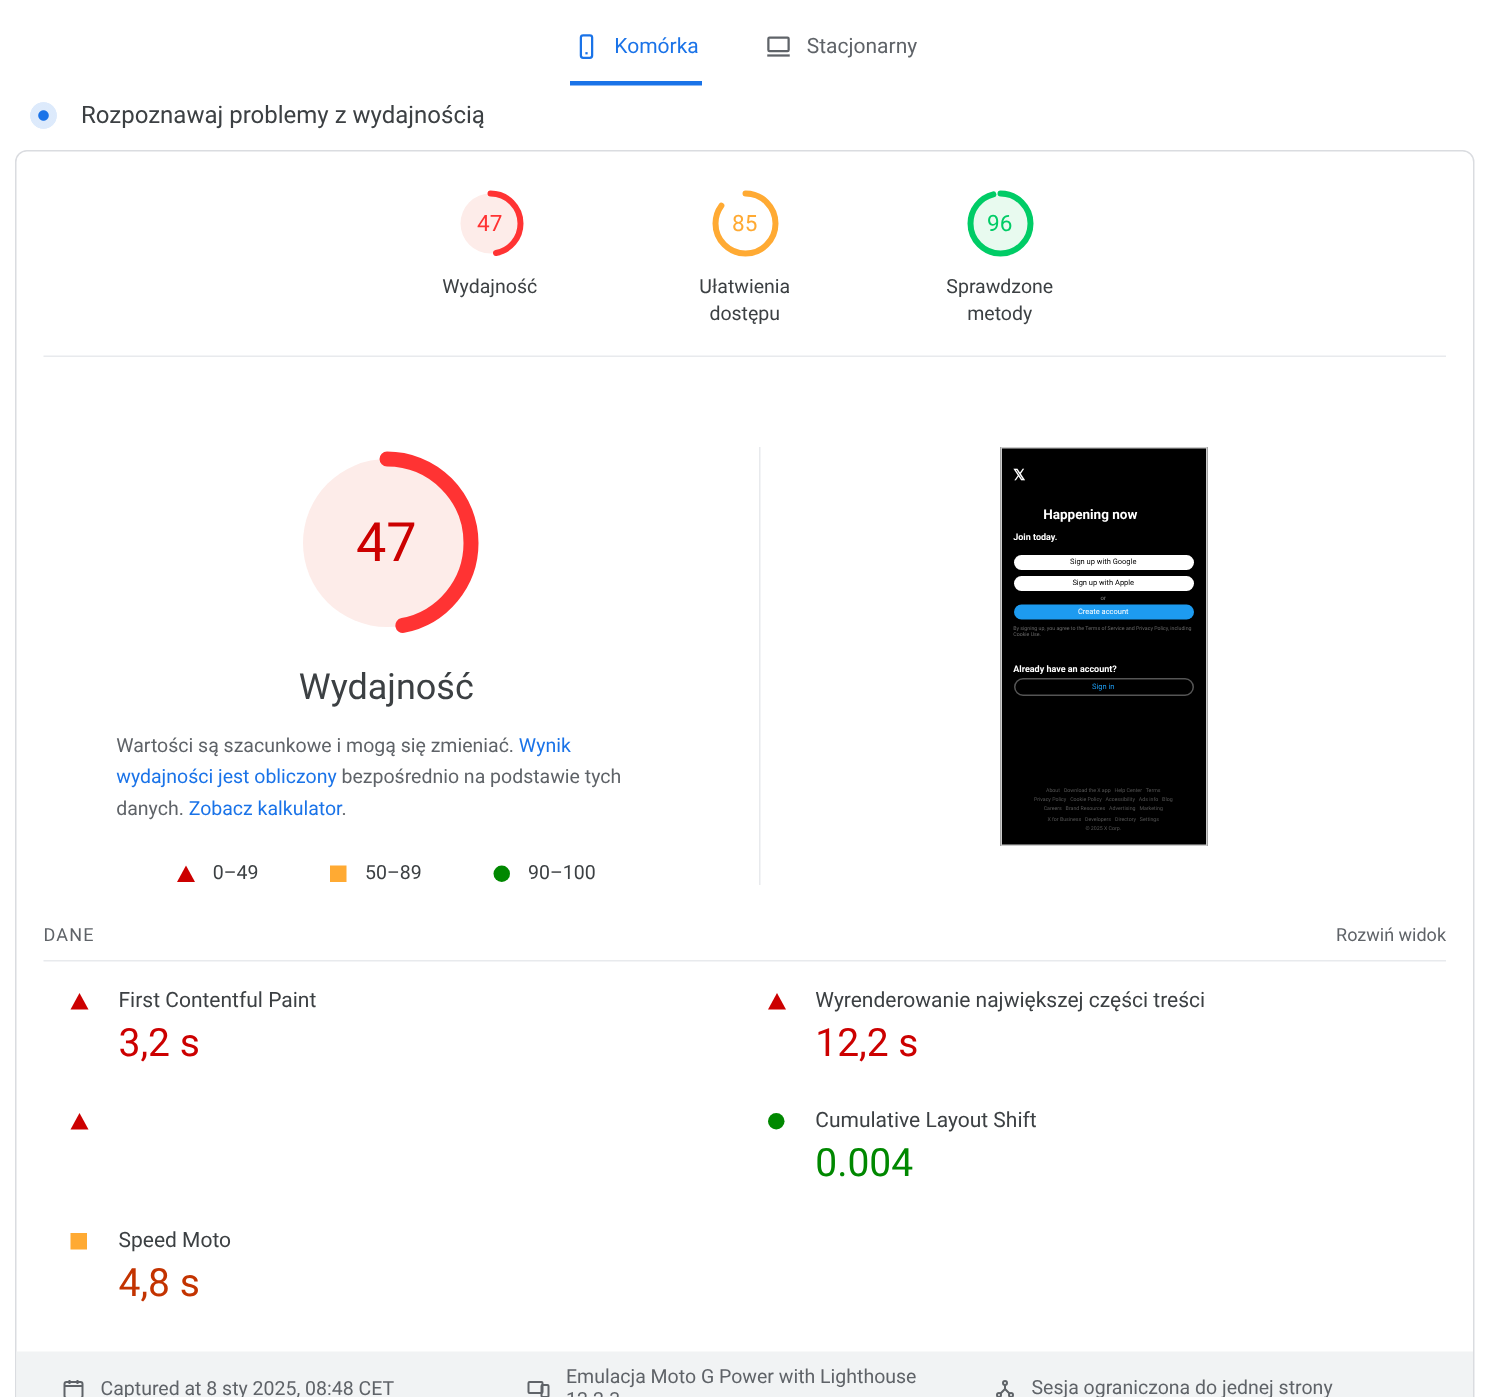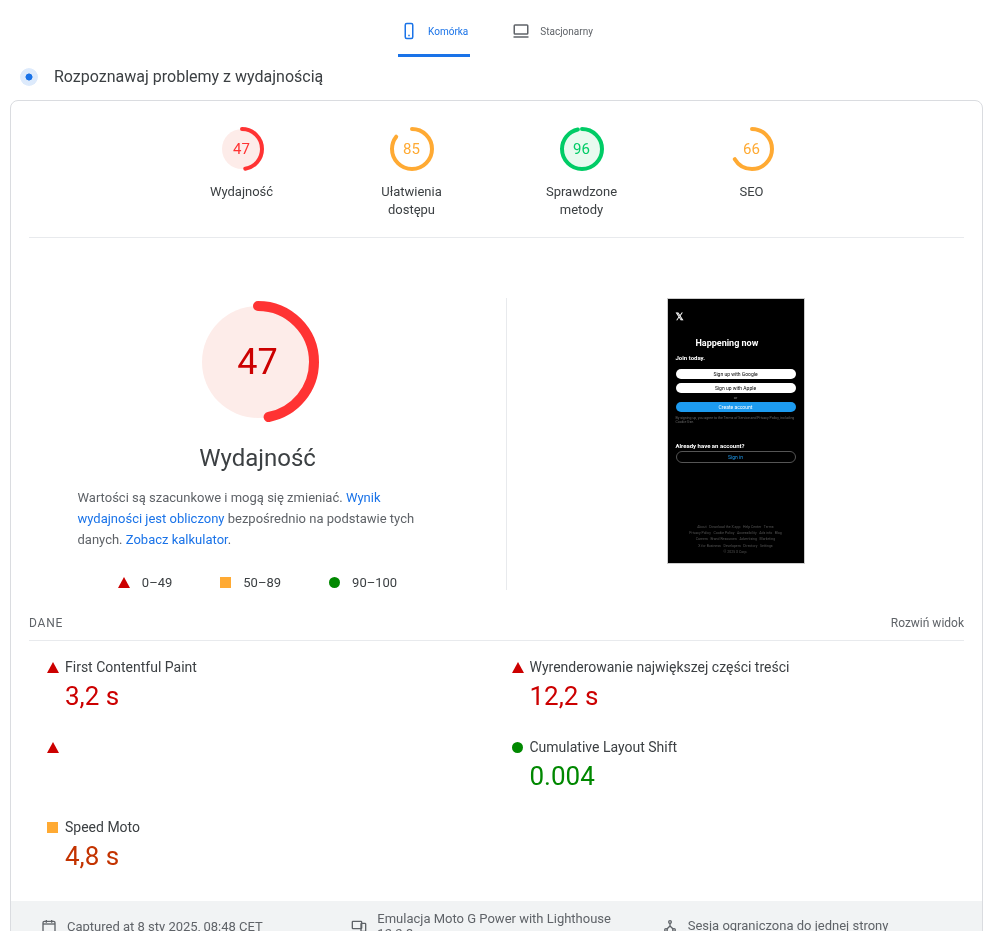--- a/index.html
+++ b/index.html
@@ -1,19 +1,19 @@
 <!DOCTYPE html>
 <html><head>
 <meta charset="utf-8">
 <style>
   * { box-sizing: border-box; margin: 0; padding: 0; }
   body { font-family: Roboto, Arial, sans-serif; background: #fff; color: #202124; width: 993px; }
   
   .tabs { display: flex; justify-content: center; gap: 40px; padding: 12px 0 0; }
-  .tab { display: flex; align-items: center; gap: 10px; padding: 10px 2px 14px; cursor: pointer; color: #5f6368; font-size: 10px; border-bottom: 3px solid transparent; }
+  .tab { display: flex; align-items: center; gap: 10px; padding: 10px 2px 14px; cursor: pointer; color: #5f6368; font-size: 14px; border-bottom: 3px solid transparent; }
   .tab.active { color: #1a73e8; border-bottom-color: #1a73e8; }
   .tab svg { width: 18px; height: 18px; }
   
   .diagnose-row { display: flex; align-items: center; gap: 16px; padding: 10px 20px 14px; }
   .pulse-icon { width: 18px; height: 18px; border-radius: 50%; background: radial-gradient(circle,#1a73e8 25%,rgba(26,115,232,.15) 30%,rgba(26,115,232,.15) 70%,transparent 72%); }
   .diagnose-row span { font-size: 16px; color: #3c4043; }
   
   .report-card { margin: 0 10px; border: 1px solid #dadce0; border-radius: 8px; padding: 20px 0 0; }
   
   .gauges { display: flex; justify-content: center; gap: 70px; padding: 4px 0 18px; }
@@ -48,21 +48,21 @@
   .phone-mock .btn-b { background: #1d9bf0; color: #fff; border-radius: 8px; padding: 2px; text-align: center; margin: 2px 0; font-size: 5px; }
   .phone-mock .btn-outline { border: 1px solid #555; border-radius: 8px; padding: 2px; text-align: center; margin: 2px 0; font-size: 5px; color: #1d9bf0; }
   .phone-mock .or { text-align: center; font-size: 4px; color: #888; }
   .phone-mock .al { font-size: 6px; font-weight: bold; margin-top: 10px; }
   .phone-mock .footer { margin-top: auto; color: #555; font-size: 3.5px; text-align: center; line-height: 1.8; }
   
   .dane-header { display: flex; justify-content: space-between; padding: 6px 18px 10px; font-size: 12px; color: #5f6368; letter-spacing: 0.8px; }
   .dane-header .expand { color: #5f6368; cursor: pointer; letter-spacing: 0; }
   
   .metrics { display: grid; grid-template-columns: 1fr 1fr; gap: 0 30px; padding: 0 18px 20px; border-top: 1px solid #e8eaed; margin: 0 18px; }
-  .metric { display: flex; padding: 18px 0 10px; gap: 4px; }
+  .metric { display: flex; padding: 18px 0 10px; gap: 18px; }
   .metric-icon { width: 14px; padding-top: 3px; flex-shrink: 0; }
   .metric-body { flex: 1; }
   .metric-label { font-size: 14px; color: #3c4043; }
   .metric-value { font-size: 26px; margin-top: 6px; }
   .v-red { color: #c00; }
   .v-orange { color: #c33300; }
   .v-green { color: #080; }
   
   .meta-footer { background: #f1f3f4; margin: 0; padding: 10px 30px; display: grid; grid-template-columns: 1fr 1fr 1fr; gap: 10px 20px; font-size: 13px; color: #5f6368; }
   .meta-item { display: flex; align-items: center; gap: 10px; }
@@ -119,30 +119,20 @@
       </div>
       <div class="gauge-item">
     <div class="gauge-circle">
       <svg width="48" height="48">
         <circle cx="24" cy="24" r="20" fill="#e8faef"></circle>
         <circle cx="24" cy="24" r="20" fill="none" stroke="#0c6" stroke-width="4" stroke-dasharray="120.63715789784806 125.66370614359172" stroke-linecap="round"></circle>
       </svg>
       <div class="gauge-score" style="color:#0c6">96</div>
     </div>
     <div class="gauge-label">Sprawdzone metody</div>
-      </div>
-      <div class="gauge-item">
-    <div class="gauge-circle">
-      <svg width="48" height="48">
-        <circle cx="24" cy="24" r="20" fill="#fff"></circle>
-        <circle cx="24" cy="24" r="20" fill="none" stroke="#fa3" stroke-width="4" stroke-dasharray="82.93804605477054 125.66370614359172" stroke-linecap="round"></circle>
-      </svg>
-      <div class="gauge-score" style="color:#fa3">66</div>
-    </div>
-    <div class="gauge-label">SEO</div>
       </div>
     </div>
 
   <div class="divider"></div>
 
   <div class="perf-section">
     <div class="perf-left">
       <div class="big-gauge">
         <svg width="128" height="128">
             <circle cx="64" cy="64" r="56" fill="#fdece9"></circle>

